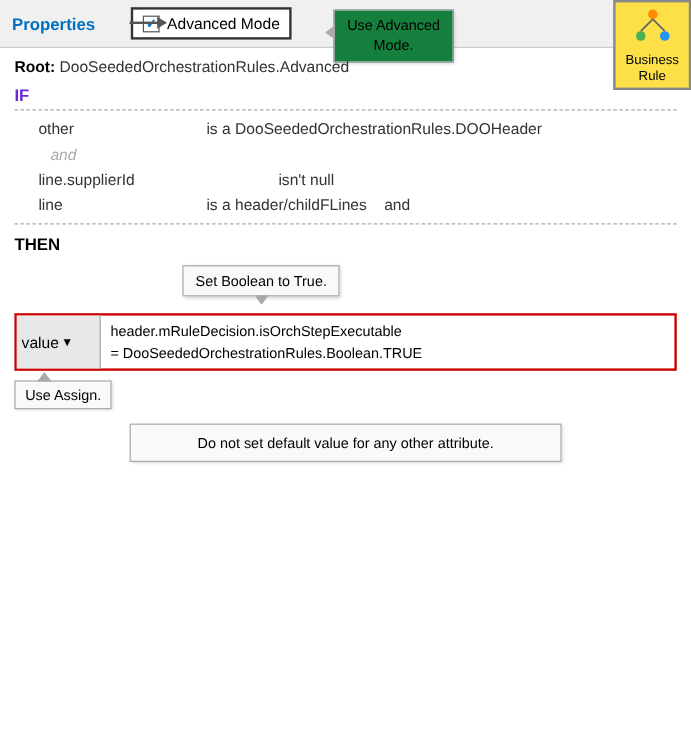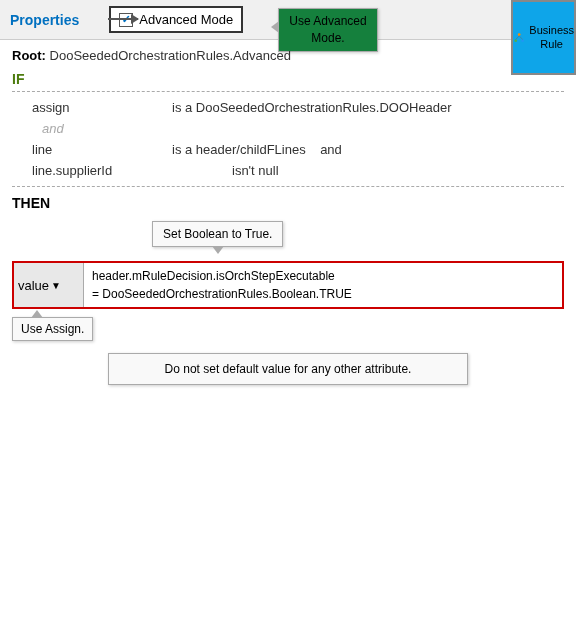--- a/index.html
+++ b/index.html
@@ -101,23 +101,23 @@
     }
 
     
     .business-rule-btn {
       position: absolute;
       right: 0;
       top: 0;
       width: 65px;
       height: 75px;
       border: 2px solid #888;
-      background: #0ea5e9;
-      display: flex;
-      flex-direction: row;
+      background: #fde047;
+      display: flex;
+      flex-direction: column;
       align-items: center;
       justify-content: center;
       gap: 4px;
       cursor: pointer;
     }
     .business-rule-text {
       font-size: 11px;
       text-align: center;
       line-height: 1.2;
     }
@@ -137,21 +137,21 @@
       font-weight: bold;
       color: #000;
     }
     .root-value {
       color: #333;
     }
 
     .if-label {
       font-weight: bold;
       font-size: 14px;
-      color: #4d7c0f;
+      color: #6d28d9;
       margin-bottom: 4px;
     }
     .dashed-line {
       border-top: 1px dashed #aaa;
       margin: 2px 0 8px 0;
     }
 
     .condition-row {
       display: flex;
       align-items: baseline;
@@ -312,37 +312,37 @@
     <span class="root-label">Root:</span>
     <span class="root-value">DooSeededOrchestrationRules.Advanced</span>
   </div>
 
   
   <div class="if-label">IF</div>
   <div class="dashed-line"></div>
 
   
   <div class="condition-row">
-    <span class="cond-subject">assign</span>
+    <span class="cond-subject">other</span>
     <span class="cond-predicate">is a DooSeededOrchestrationRules.DOOHeader</span>
   </div>
 
   
   <div class="and-label">and</div>
+
+  
+  <div class="condition-row">
+    <span class="cond-subject" style="min-width:200px;">line.supplierId</span>
+    <span class="cond-predicate">isn't null</span>
+  </div>
 
   
   <div class="condition-row">
     <span class="cond-subject">line</span>
     <span class="cond-predicate">is a header/childFLines &nbsp;&nbsp; and</span>
-  </div>
-
-  
-  <div class="condition-row">
-    <span class="cond-subject" style="min-width:200px;">line.supplierId</span>
-    <span class="cond-predicate">isn't null</span>
   </div>
 
   
   <div class="dashed-line" style="margin-top:8px;"></div>
   <div class="then-label">THEN</div>
 
   
   <div style="position:relative; height: 40px;">
     <div class="tooltip-boolean">
       <span>Set Boolean to True.</span>

